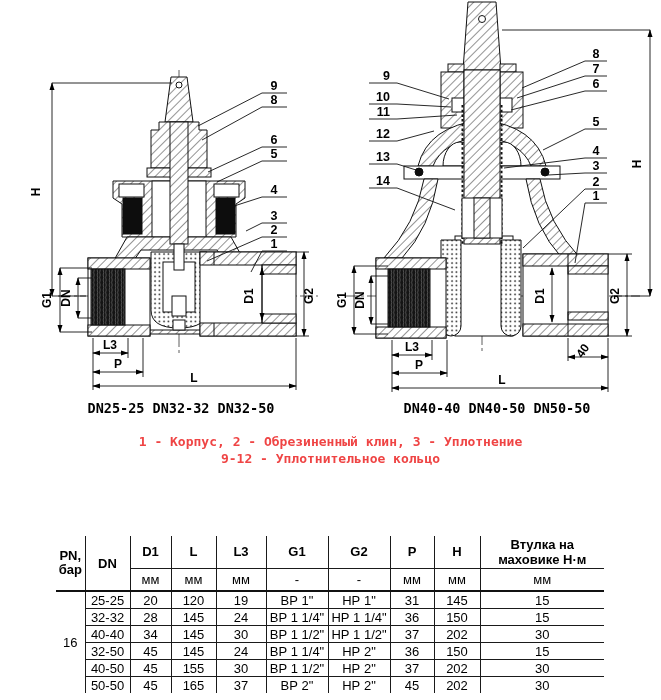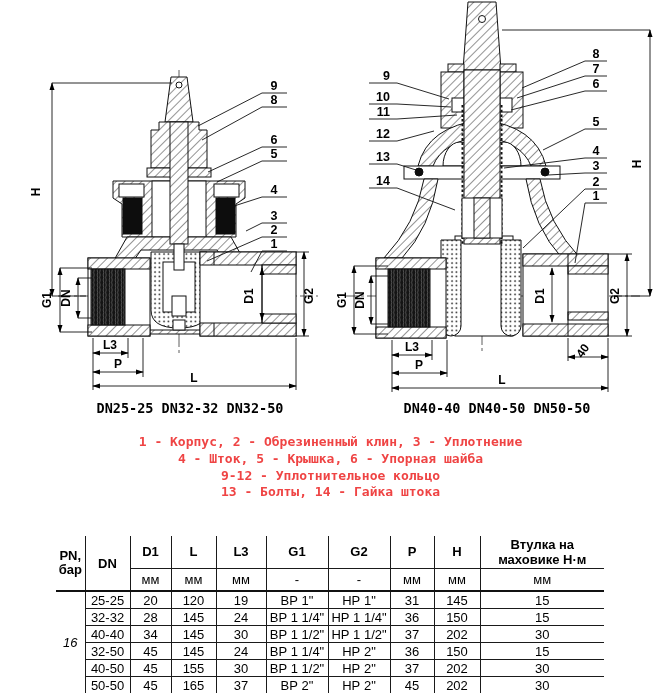--- a/index.html
+++ b/index.html
@@ -28,21 +28,21 @@
   #spec th,#spec td{padding:0;margin:0;text-align:center;vertical-align:middle;
         font:13px "Liberation Sans",sans-serif;color:#000;line-height:15px;}
   #spec th{font-weight:bold;}
   #spec .vb{border-left:1.5px solid #1a1a1a;}
   #spec .hdr1{height:32px;}
   #spec .hdr2{height:23px;font-weight:bold;}
   #spec .sep{border-bottom:2px solid #111;}
   #spec .usep{border-bottom:1.5px solid #1a1a1a;}
   #spec tbody td{height:16px;border-top:1.5px solid #1a1a1a;}
   #spec tbody tr.first td{border-top:none;}
-  #spec td.pn-cell{border-top:none;font-weight:normal;font-style:italic;}
+  #spec td.pn-cell{border-top:none;font-weight:normal;}
   #spec th.pn{white-space:pre-line;line-height:14px;}
 </style>
 </head>
 <body>
 
 <div id="page">
 
 <svg id="dwg" width="661" height="398" viewBox="0 0 661 398">
   <defs>
     <pattern id="hatch" width="6" height="6" patternUnits="userSpaceOnUse" patternTransform="rotate(45)">
@@ -268,28 +268,26 @@
       <path class="co" d="M607,173 H585 L548,175"></path>
           <text class="cn" x="596" y="170" text-anchor="middle">3</text>
       <path class="co" d="M607,189 H585 L523,248"></path>
           <text class="cn" x="596" y="186" text-anchor="middle">2</text>
       <path class="co" d="M607,203 H585 L575,263"></path>
           <text class="cn" x="596" y="200" text-anchor="middle">1</text>
     </g>
   </g>
 </svg>
 
-<div class="cap" style="left:60px;">DN25-25 DN32-32 DN32-50</div>
+<div class="cap" style="left:51px;">DN25-25 DN32-32 DN32-50</div>
 <div class="cap" style="left:367px;">DN40-40 DN40-50 DN50-50</div>
 
 <div id="legend">
   <div>1 - Корпус, 2 - Обрезиненный клин, 3 - Уплотнение</div>
-  <div>4 - Шток, 5 - Крышка, 6 - Упорная шайба</div>
   <div>9-12 - Уплотнительное кольцо</div>
-  <div>13 - Болты, 14 - Гайка штока</div>
 </div>
 
 <table id="spec">
   <colgroup>
     <col style="width:29px">
         <col style="width:45px">
         <col style="width:41px">
         <col style="width:45px">
     <col style="width:50px">
         <col style="width:62px">

